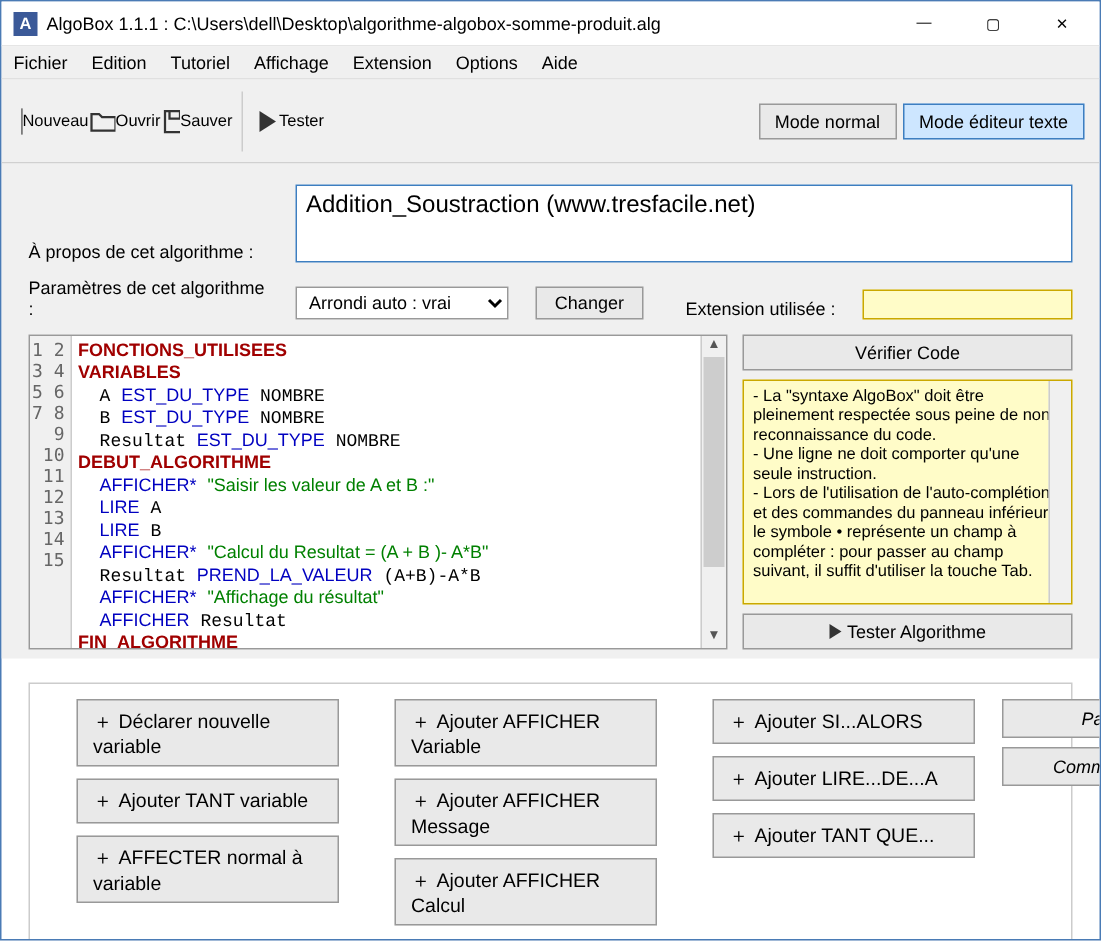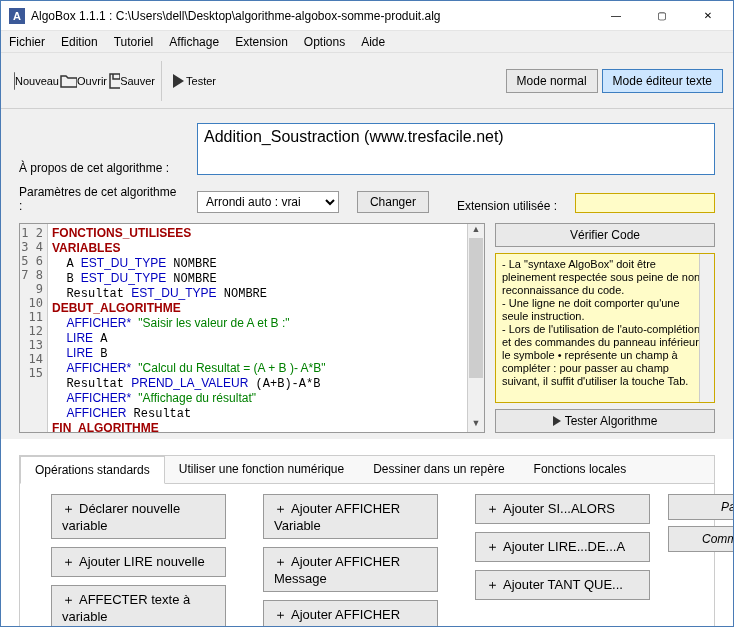--- a/index.html
+++ b/index.html
@@ -168,31 +168,25 @@
         <div class="hscroll"></div>
       </div>
       <button class="test-btn">
         <span class="play-tri"></span><span>Tester Algorithme</span>
       </button>
     </div>
   </div>
 </div>
 
 <div class="bottom-panel">
-  <div class="tabs">
-    <div class="tab active">Opérations standards</div>
-    <div class="tab">Utiliser une fonction numérique</div>
-    <div class="tab">Dessiner dans un repère</div>
-    <div class="tab">Fonctions locales</div>
-  </div>
   <div class="ops">
     <div class="ops-col">
       <button class="op-btn"><span class="plus">＋</span><span>Déclarer nouvelle variable</span></button>
-      <button class="op-btn"><span class="plus">＋</span><span>Ajouter LIRE nouvelle</span></button>
-      <button class="op-btn"><span class="plus">＋</span><span>AFFECTER texte à variable</span></button>
+      <button class="op-btn"><span class="plus">＋</span><span>Ajouter TANT variable</span></button>
+      <button class="op-btn"><span class="plus">＋</span><span>AFFECTER normal à variable</span></button>
     </div>
     <div class="ops-col">
       <button class="op-btn"><span class="plus">＋</span><span>Ajouter AFFICHER Variable</span></button>
       <button class="op-btn"><span class="plus">＋</span><span>Ajouter AFFICHER Message</span></button>
       <button class="op-btn"><span class="plus">＋</span><span>Ajouter AFFICHER Calcul</span></button>
     </div>
     <div class="ops-col">
       <button class="op-btn"><span class="plus">＋</span><span>Ajouter SI...ALORS</span></button>
       <button class="op-btn"><span class="plus">＋</span><span>Ajouter LIRE...DE...A</span></button>
       <button class="op-btn"><span class="plus">＋</span><span>Ajouter TANT QUE...</span></button>

